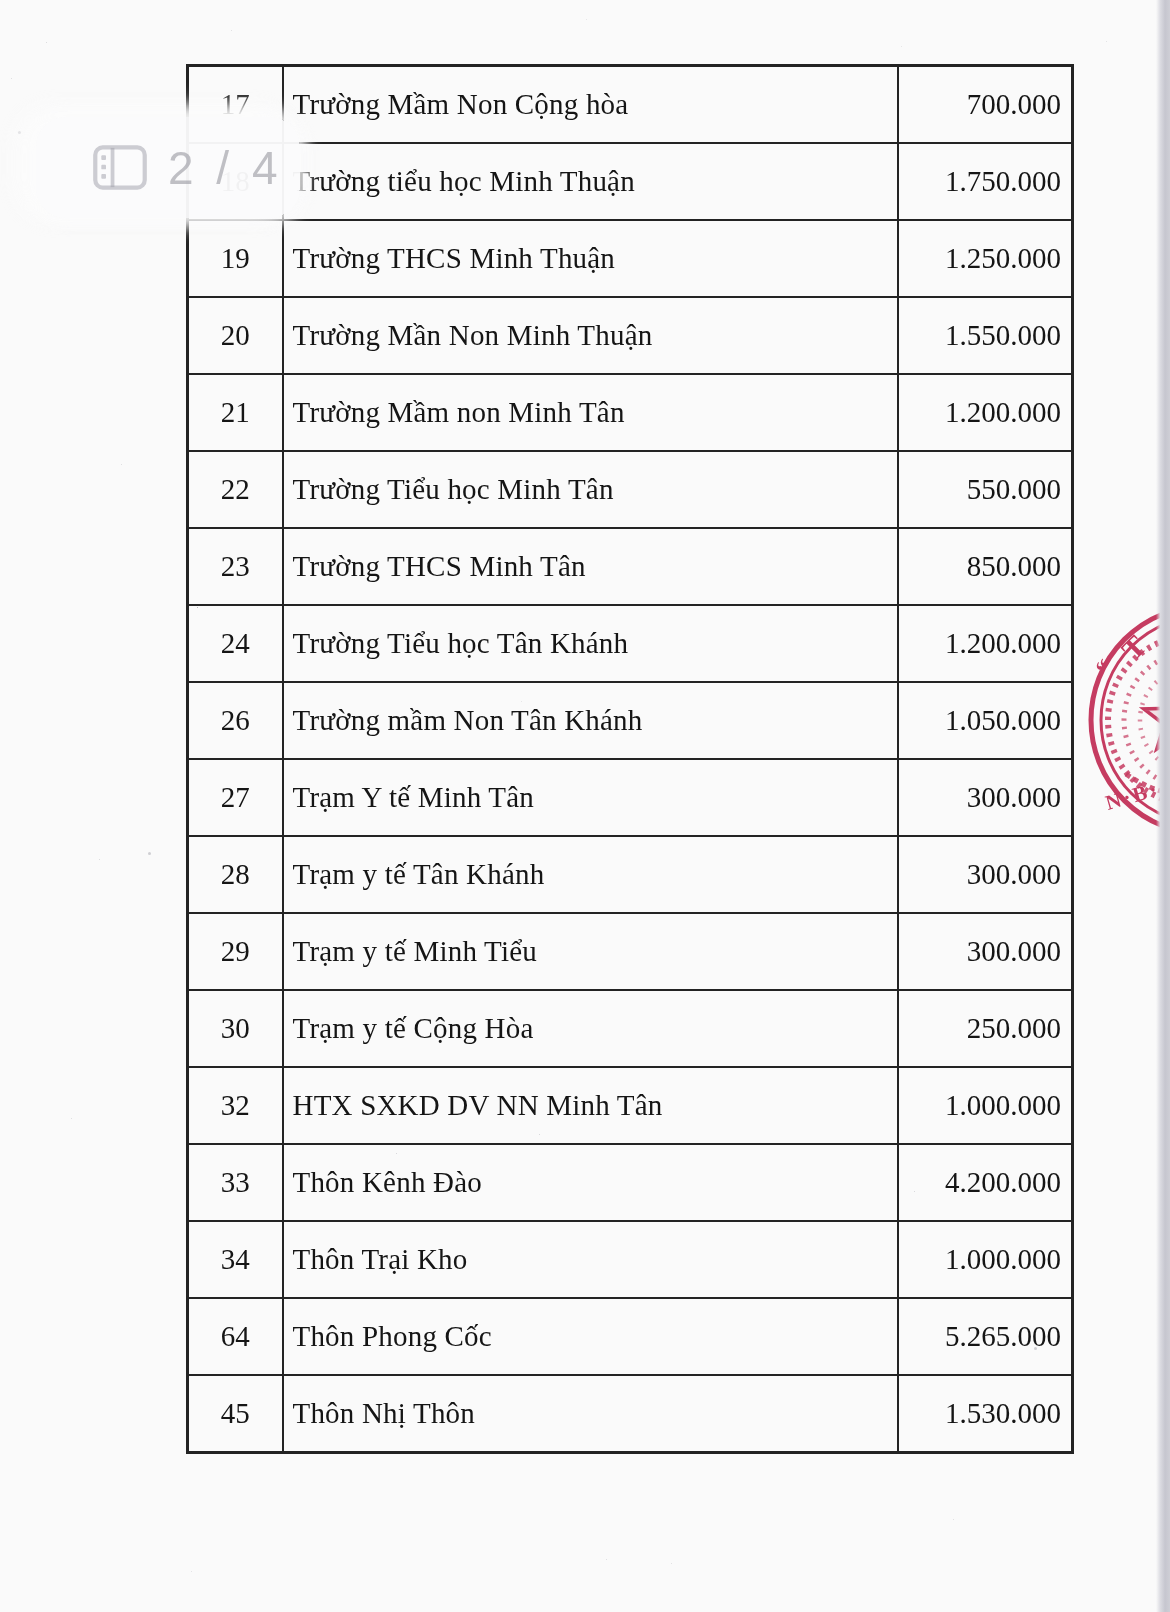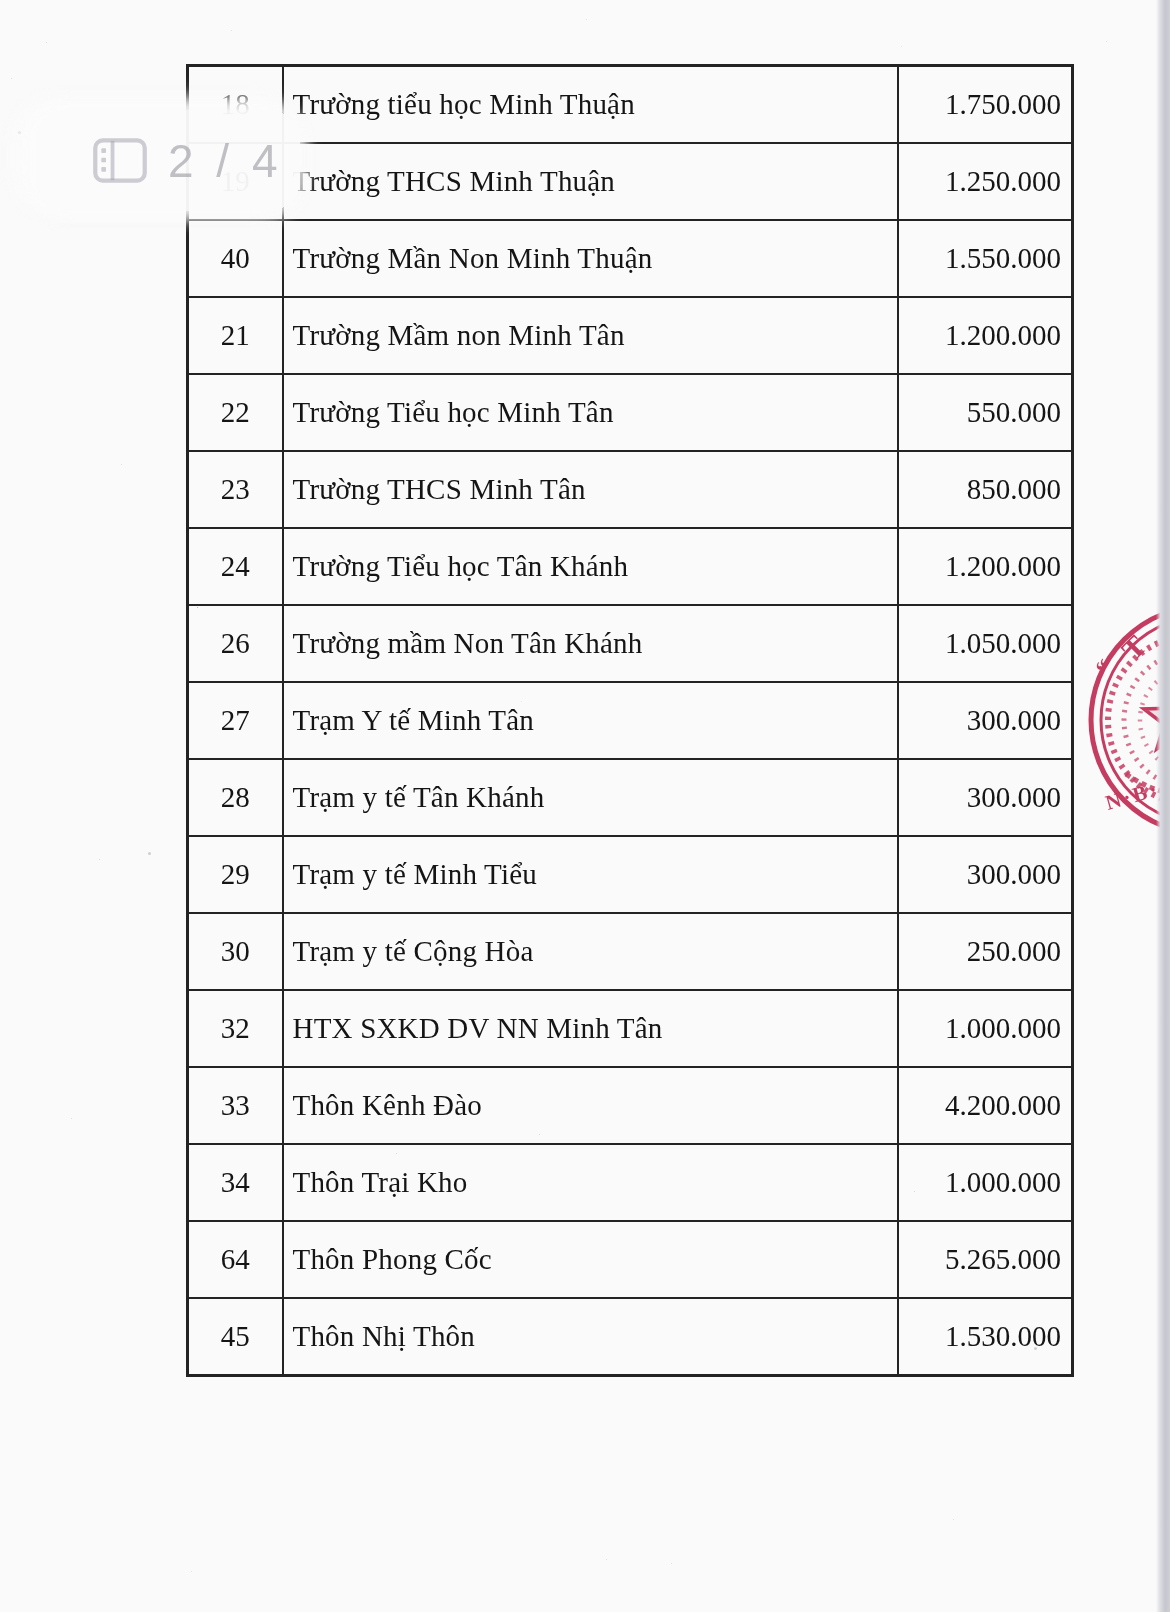--- a/index.html
+++ b/index.html
@@ -72,21 +72,21 @@
 
   
   .edge-strip {
     position:absolute; top:0; right:0; width:14px; height:100%;
     background:linear-gradient(to right, rgba(200,200,208,0) 0%, #dcdce2 30%, #c6c6cf 65%, #cfcfd6 100%);
     z-index:5;
   }
 
   
   .pill {
-    position:absolute; left:36px; top:110px;
+    position:absolute; left:36px; top:117px;
     width:264px; height:101px;
     border-radius:30px;
     background:rgba(251,251,252,.96);
     box-shadow:-14px -4px 20px 8px rgba(251,251,252,.85), 0 0 14px 8px rgba(251,251,252,.8);
     display:flex; align-items:center;
     padding-left:56px; gap:20px;
     box-sizing:border-box;
     z-index:6;
     cursor:pointer;
   }
@@ -106,35 +106,40 @@
   <div class="noise"></div>
 
   <table class="doc-table">
     <colgroup>
         <col class="c-no">
         <col class="c-name">
         <col class="c-amt">
       </colgroup>
     <tbody>
 
+        <tr>
+          <td class="no">17</td>
+          <td class="name">Trường Mầm Non Cộng hòa</td>
+          <td class="amount">700.000</td>
+        </tr>
 
         <tr>
           <td class="no">18</td>
           <td class="name">Trường tiểu học Minh Thuận</td>
           <td class="amount">1.750.000</td>
         </tr>
 
         <tr>
           <td class="no">19</td>
           <td class="name">Trường THCS Minh Thuận</td>
           <td class="amount">1.250.000</td>
         </tr>
 
         <tr>
-          <td class="no">40</td>
+          <td class="no">20</td>
           <td class="name">Trường Mần Non Minh Thuận</td>
           <td class="amount">1.550.000</td>
         </tr>
 
         <tr>
           <td class="no">21</td>
           <td class="name">Trường Mầm non Minh Tân</td>
           <td class="amount">1.200.000</td>
         </tr>
 

